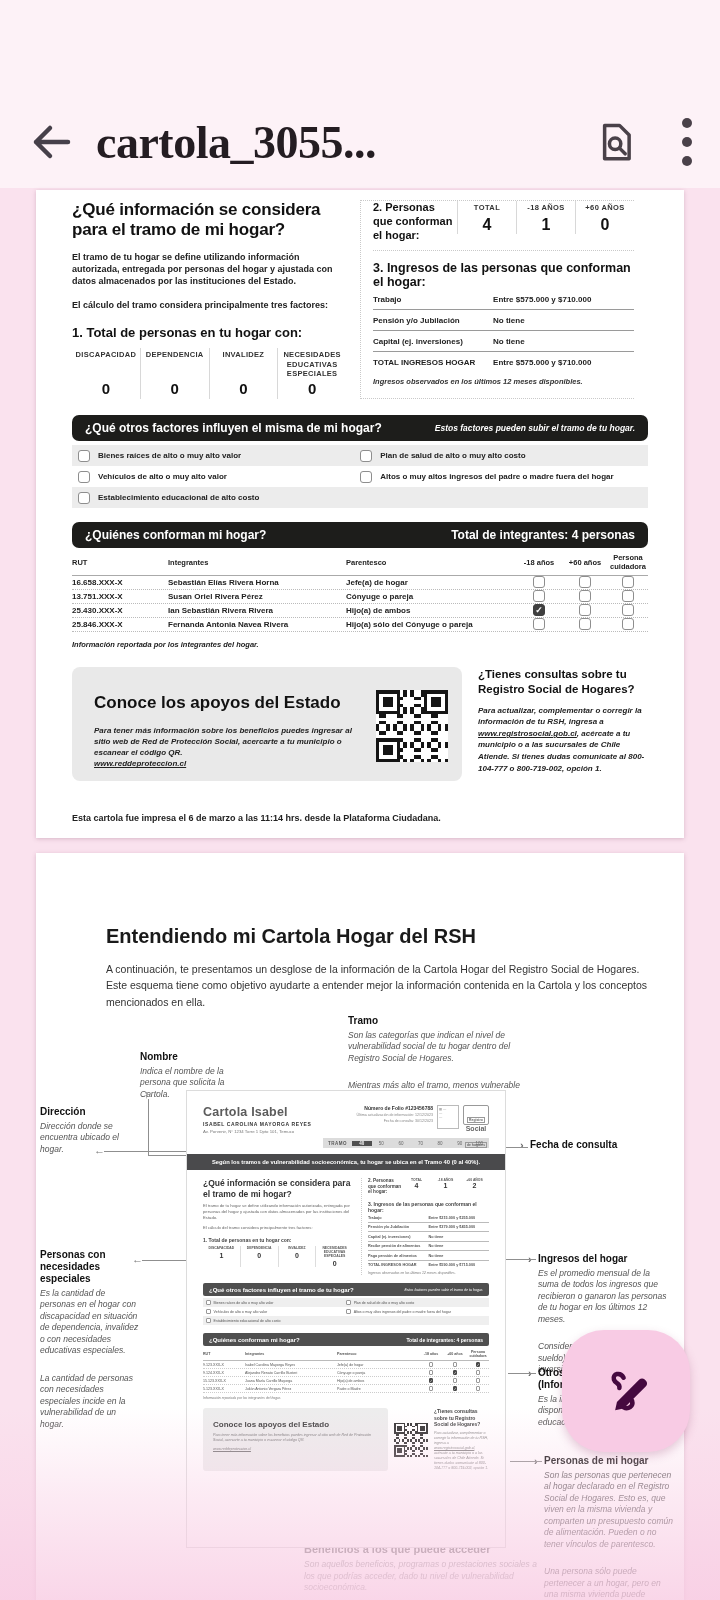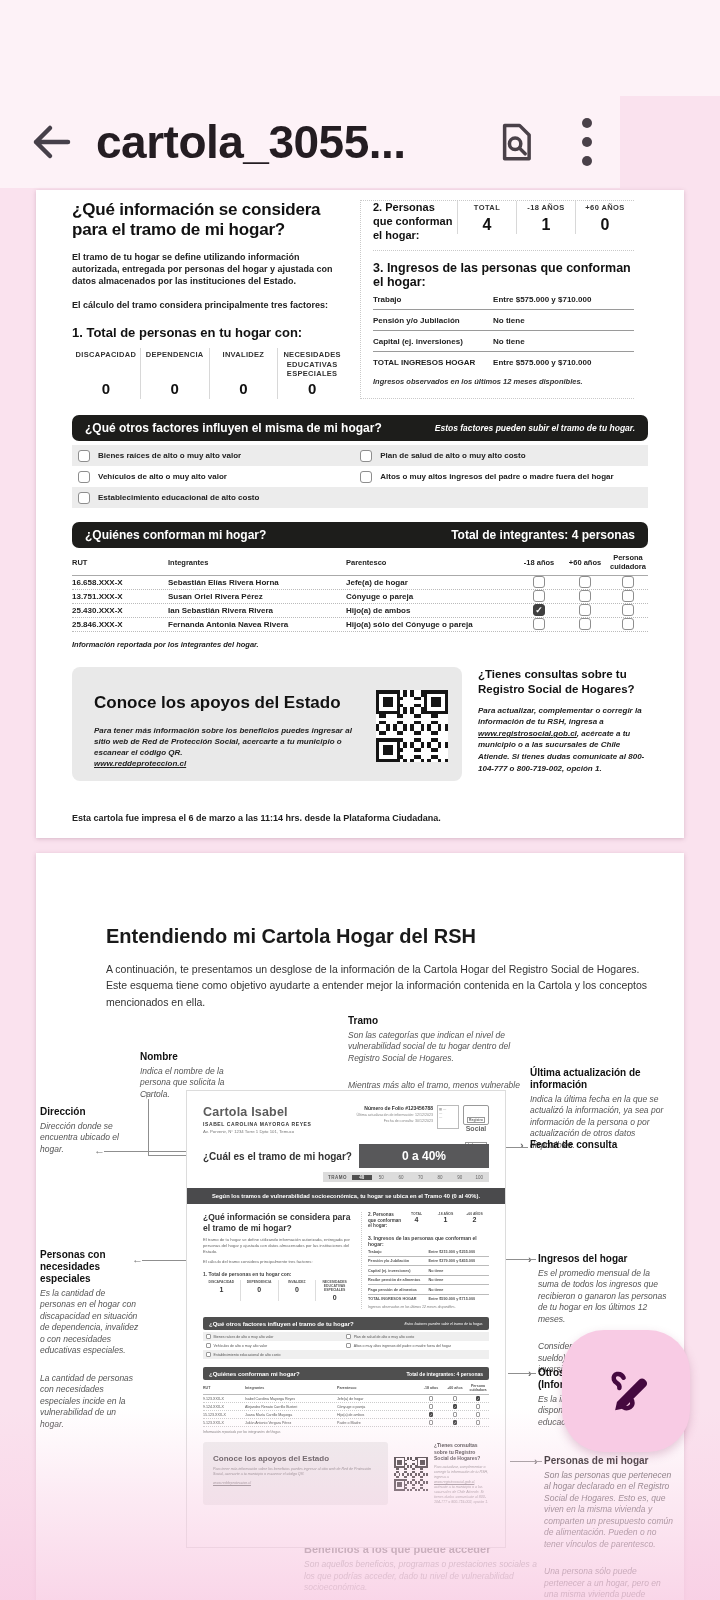--- a/index.html
+++ b/index.html
@@ -1,22 +1,22 @@
 <!DOCTYPE html>
 <html><head>
 <meta charset="utf-8">
 <style>
   * { margin:0; padding:0; box-sizing:border-box; }
   html,body { width:720px; height:1600px; overflow:hidden; }
   body { font-family:"Liberation Sans", sans-serif; background:#fae2ee; position:relative; }
 
   
   .statusbar { position:absolute; left:0; top:0; width:720px; height:96px; background:#fdf2f7; }
-  .appbar { position:absolute; left:0; top:96px; width:620px; height:92px; background:#fdf2f7;
-            display:flex; align-items:center; }
+  .appbar { position:absolute; left:0; top:96px; width:720px; height:92px; background:#fdf2f7;
+            display:flex; align-items:center;font-family:Liberation Serif, serif; }
   .back-btn { width:96px; height:92px; display:flex; align-items:center; justify-content:center; }
   .appbar-title { font-size:46px; font-weight:700; color:#241d22; letter-spacing:-0.5px; flex:1 1 auto;
                   white-space:nowrap; overflow:hidden; }
   .icon-btn { width:76px; height:92px; display:flex; align-items:center; justify-content:center; }
   .dots { display:flex; flex-direction:column; gap:9px; }
   .dots i { width:10px; height:10px; border-radius:50%; background:#4a4149; }
 
   
   .page { position:absolute; left:36px; width:648px; background:#fff; box-shadow:0 1px 4px rgba(120,60,90,.25); }
   .page1 { top:190px; height:648px; padding:8px 36px 0 36px; }
@@ -605,24 +605,20 @@
     </div>
     <div class="ann" style="left:312px; top:162px; width:178px;">
       <div class="at">Tramo</div>
       <div class="ab">Son las categorías que indican el nivel de vulnerabilidad social de tu hogar dentro del Registro Social de Hogares.</div>
       <div class="ab">Mientras más alto el tramo, menos vulnerable es el hogar.</div>
     </div>
     <div class="ann" style="left:4px; top:253px; width:100px;">
       <div class="at">Dirección</div>
       <div class="ab">Dirección donde se encuentra ubicado el hogar.</div>
     </div>
-    <div class="ann" style="left:494px; top:214px; width:140px;">
-      <div class="at">Última actualización de información</div>
-      <div class="ab">Indica la última fecha en la que se actualizó la información, ya sea por información de la persona o por actualización de otros datos disponibles.</div>
-    </div>
     <div class="ann" style="left:494px; top:286px; width:140px;">
       <span class="chev">›</span>
       <div class="at">Fecha de consulta</div>
     </div>
     <div class="ann" style="left:4px; top:396px; width:102px;">
       <div class="at">Personas con necesidades especiales</div>
       <div class="ab">Es la cantidad de personas en el hogar con discapacidad en situación de dependencia, invalidez o con necesidades educativas especiales.</div>
       <div class="ab">La cantidad de personas con necesidades especiales incide en la vulnerabilidad de un hogar.</div>
     </div>
     <div class="ann" style="left:502px; top:400px; width:134px;">
@@ -678,24 +674,20 @@
             <div class="f2">Última actualización de información: 12/12/2023</div>
             <div class="f2">Fecha de consulta: 30/12/2023</div>
           </div>
           <div class="logo-box">▦ —<br>—<br>—</div>
           <div class="logo-badge">
             <div class="b1">Registro</div>
             <div class="b2">Social</div>
             <div class="b3">de hogares</div>
           </div>
         </div>
-      </div>
-      <div class="md-tramo-row">
-        <div class="md-tq">¿Cuál es el tramo de mi hogar?</div>
-        <div class="md-tbox">0 a 40%</div>
       </div>
       <div class="md-scale">
         <div class="tl">TRAMO</div>
         <div class="tick sel">40</div>
         <div class="tick">50</div>
         <div class="tick">60</div>
         <div class="tick">70</div>
         <div class="tick">80</div>
         <div class="tick">90</div>
         <div class="tick">100</div>

